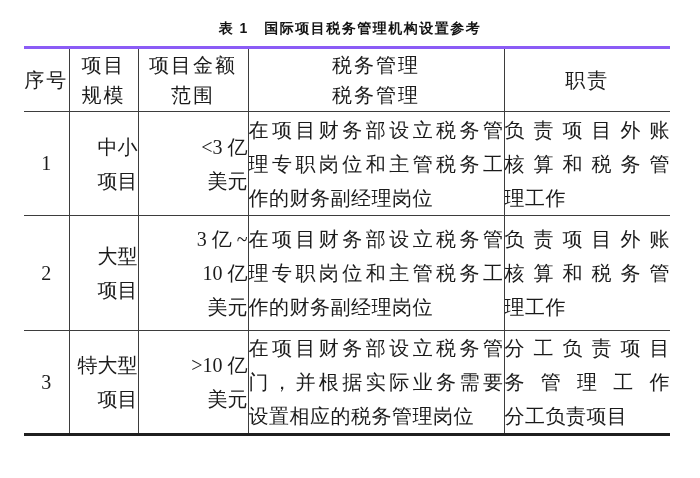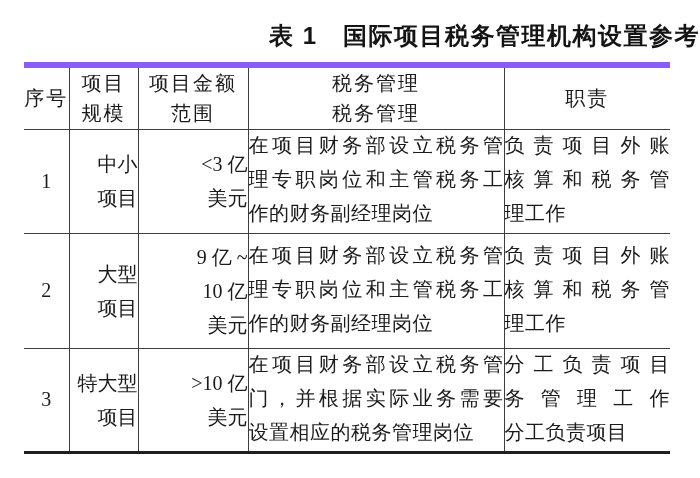--- a/index.html
+++ b/index.html
@@ -13,35 +13,35 @@
     background: #ffffff;
     overflow: hidden;
     font-family: "Liberation Serif", "DejaVu Serif", serif;
     color: #1b1b1b;
   }
   .page-title {
     position: absolute;
     top: 20px;
     left: 0;
     width: 100%;
-    text-align: right;
+    text-align: center;
     font-family: "Liberation Sans", "DejaVu Sans", sans-serif;
     font-weight: bold;
-    font-size: 24px;
+    font-size: 14px;
     letter-spacing: 1.5px;
     color: #141414;
   }
   table.ref-table {
     position: absolute;
     left: 24px;
-    top: 62px;
+    top: 46px;
     width: 646px;
     border-collapse: collapse;
     table-layout: fixed;
-    border-top: 6px solid #8b5cf6;
+    border-top: 3px solid #8b5cf6;
     border-bottom: 3px solid #1f1f1f;
   }
   .ref-table th,
   .ref-table td {
     border: 1px solid #3d3d3d;
     vertical-align: middle;
     font-weight: normal;
     font-size: 20px;
     padding: 0;
     overflow: hidden;
@@ -62,21 +62,20 @@
 
   .ctr { text-align: center; }
   .ctr .tl { text-align: right; }
 
   .just { padding: 0 8px; }
   .just .tl {
     text-align: justify;
     text-align-last: justify;
     text-justify: inter-character;
     letter-spacing: 0.5px;
-    font-family: Liberation Mono, monospace;
   }
   .just .tl:last-child { text-align-last: left; }
 </style>
 </head>
 <body>
 
 <div class="page-title">表 1　国际项目税务管理机构设置参考</div>
 
 <table class="ref-table">
   <colgroup>
@@ -130,21 +129,21 @@
           <div class="tl">理工作</div>
         </td>
     </tr>
     <tr class="r2">
       <td class="ctr">2</td>
       <td class="ctr">
           <div class="tl">大型</div>
           <div class="tl">项目</div>
         </td>
       <td class="ctr">
-          <div class="tl">9 亿 ~</div>
+          <div class="tl">3 亿 ~</div>
           <div class="tl">10 亿</div>
           <div class="tl">美元</div>
         </td>
       <td class="just">
           <div class="tl">在项目财务部设立税务管</div>
           <div class="tl">理专职岗位和主管税务工</div>
           <div class="tl">作的财务副经理岗位</div>
         </td>
       <td class="just">
           <div class="tl">负责项目外账</div>

